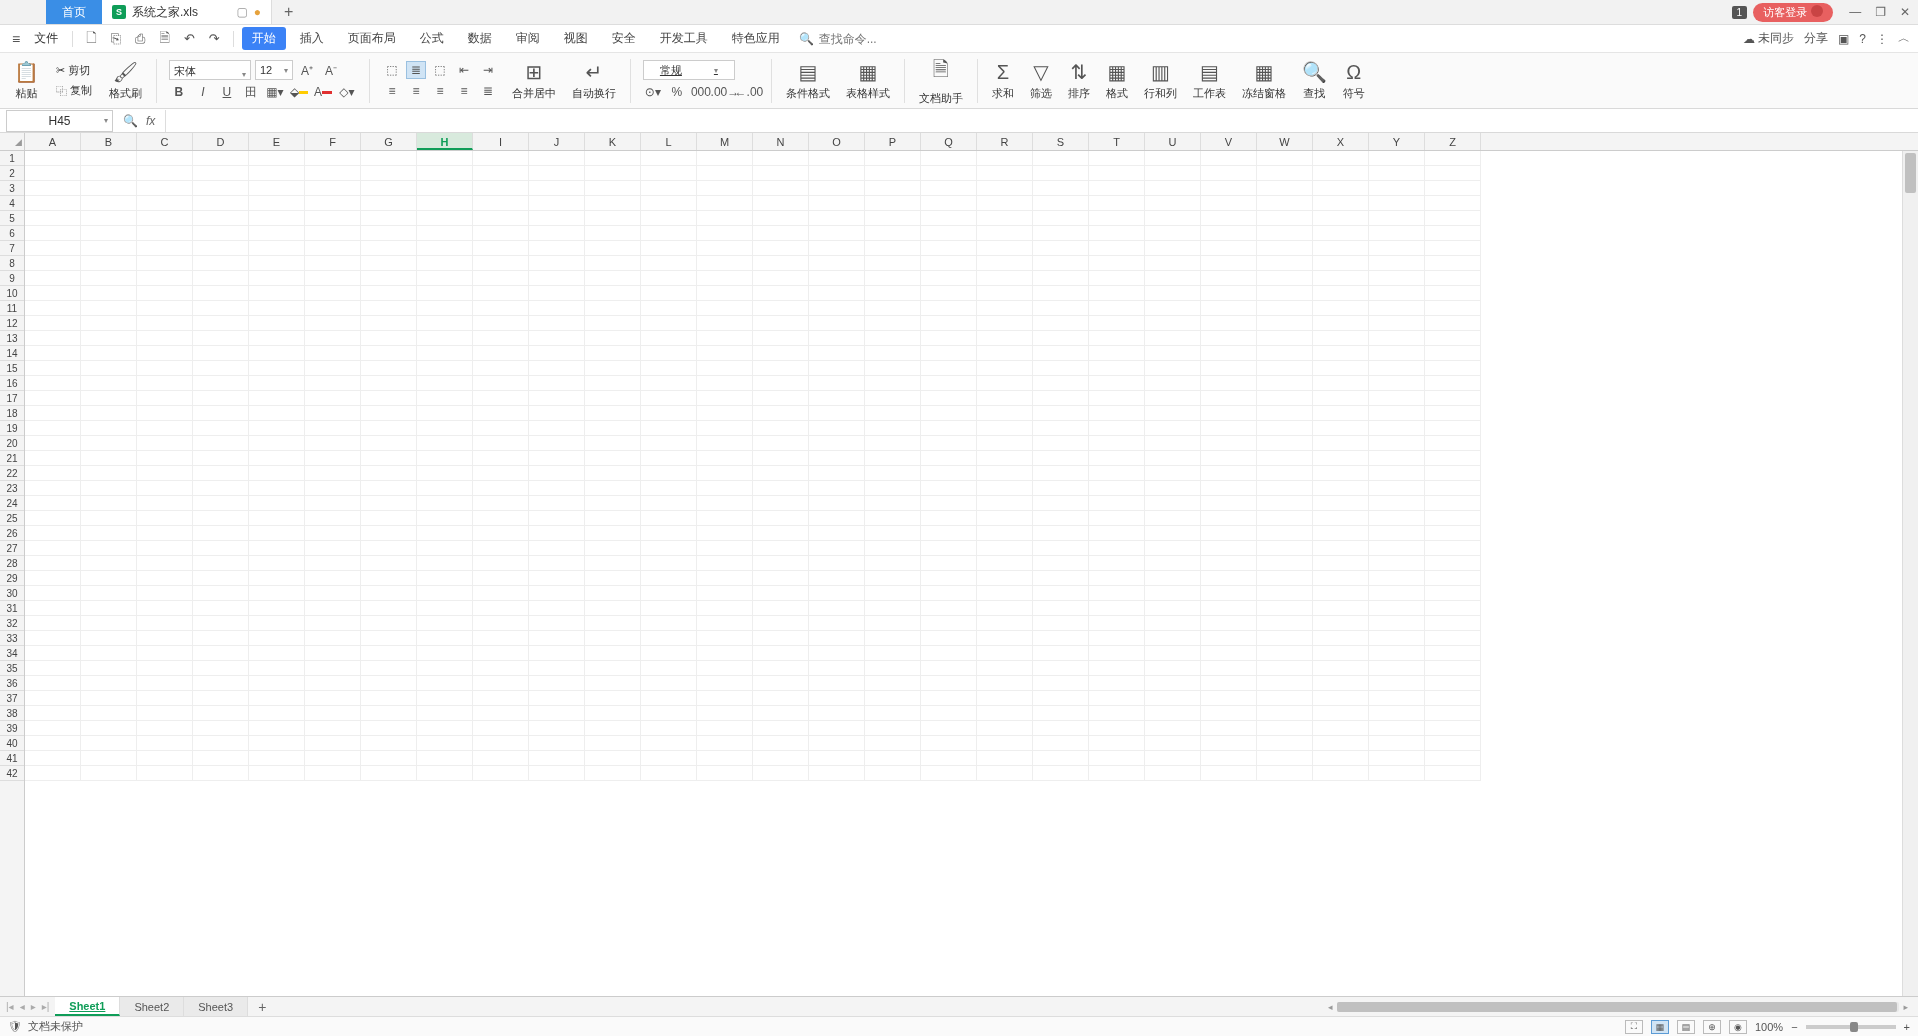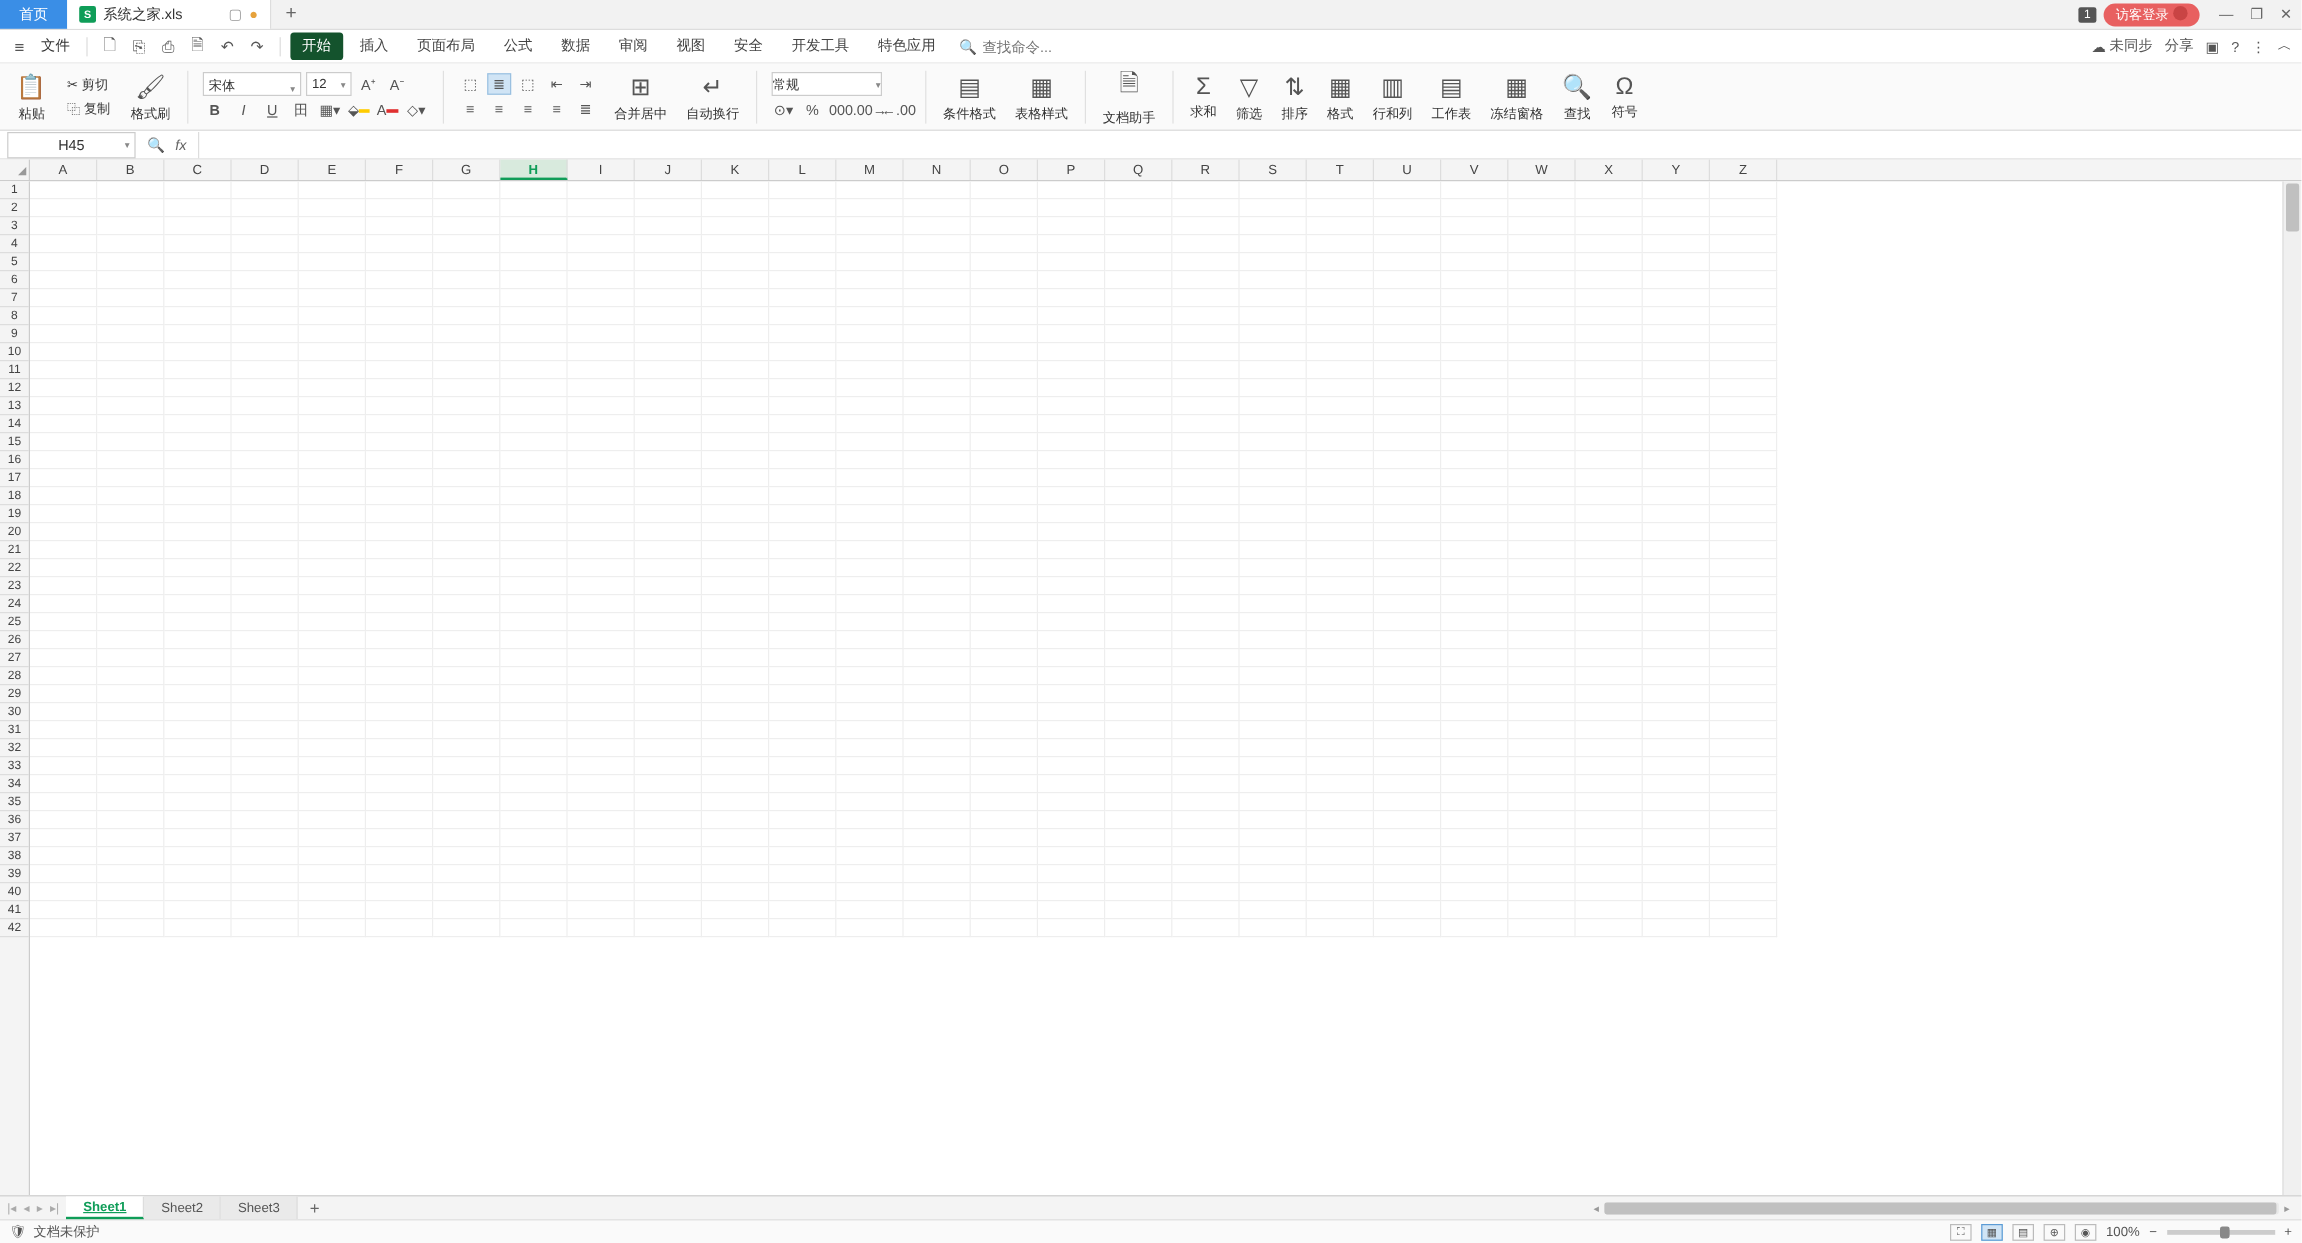--- a/index.html
+++ b/index.html
@@ -1,38 +1,38 @@
 <!DOCTYPE html>
 <html><head>
 <meta charset="utf-8">
 <style>
 * { margin: 0; padding: 0; box-sizing: border-box; font-family: "Microsoft YaHei", Arial, sans-serif; }
 body { background: #fff; font-size: 12px; color: #333; overflow: hidden; width: 1918px; height: 1036px; }
 
 
-.titlebar { height: 25px; background: #f2f2f2; display: flex; align-items: stretch; border-bottom: 1px solid #ddd; }
+.titlebar { height: 25px; background: #f2f2f2; display: flex; align-items: stretch; border-bottom: 1px solid #ddd; padding-left: 46px; }
 .tab-home { background: #3a8ee6; color: #fff; padding: 0 16px; display: flex; align-items: center; font-size: 12px; }
 .tab-doc { background: #fff; padding: 0 10px; display: flex; align-items: center; gap: 6px; border-right: 1px solid #ddd; min-width: 170px; }
 .tab-doc .icon-s { width: 14px; height: 14px; background: #0f9d58; color: #fff; display: flex; align-items: center; justify-content: center; font-size: 9px; font-weight: bold; border-radius: 2px; }
 .tab-close-group { margin-left: auto; display: flex; gap: 6px; align-items: center; color: #999; }
 .tab-add { padding: 0 12px; display: flex; align-items: center; font-size: 16px; color: #666; }
 .titlebar-right { margin-left: auto; display: flex; align-items: center; gap: 6px; padding-right: 8px; }
 .badge-1 { background: #555; color: #fff; padding: 1px 5px; font-size: 10px; border-radius: 2px; }
 .login-btn { background: #e86060; color: #fff; padding: 2px 10px; border-radius: 10px; font-size: 11px; display: flex; align-items: flex-start; gap: 4px; }
 .login-btn .avatar { width: 12px; height: 12px; background: #c94444; border-radius: 50%; }
 .win-btns { display: flex; gap: 14px; color: #666; margin-left: 10px; }
 
 
 .menubar { height: 28px; display: flex; align-items: center; padding: 0 8px; border-bottom: 1px solid #e5e5e5; gap: 4px; }
 .menu-hamburger { font-size: 14px; color: #555; padding: 0 4px; }
 .menu-file { padding: 0 6px; font-size: 12px; }
 .menu-sep { width: 1px; height: 16px; background: #ddd; margin: 0 4px; }
 .qa-icon { padding: 0 5px; color: #555; font-size: 13px; }
 .tab-pill { padding: 3px 10px; font-size: 12px; color: #444; border-radius: 3px; }
-.tab-pill.active { background: #14532d; color: #fff; }
+.tab-pill.active { background: #3b82f6; color: #fff; }
 .search-box { display: flex; align-items: center; gap: 4px; color: #888; margin-left: 6px; }
 .search-box input { border: none; outline: none; font-size: 12px; width: 80px; color: #888; }
 .menubar-right { margin-left: auto; display: flex; align-items: center; gap: 10px; color: #555; font-size: 12px; }
 .cloud-sync { display: flex; align-items: center; gap: 3px; }
 
 
 .ribbon { height: 56px; display: flex; align-items: center; padding: 0 8px; border-bottom: 1px solid #d9d9d9; gap: 4px; background: #fafafa; }
 .r-group { display: flex; flex-direction: column; justify-content: center; gap: 3px; padding: 0 4px; }
 .r-big { display: flex; flex-direction: column; align-items: center; justify-content: center; gap: 2px; padding: 2px 6px; font-size: 11px; color: #333; }
 .r-big .bigicon { font-size: 20px; color: #555; }
@@ -40,21 +40,21 @@
 .r-sep { width: 1px; height: 44px; background: #e0e0e0; margin: 0 4px; }
 .r-item { display: flex; align-items: center; gap: 3px; font-size: 11px; padding: 1px 3px; }
 .font-combo { border: 1px solid #ccc; background: #fff; height: 20px; padding: 0 4px; font-size: 11px; display: flex; align-items: center; }
 .font-name { width: 82px; align-items: flex-end; }
 .font-size { width: 38px; }
 .btn-sq { width: 20px; height: 18px; display: flex; align-items: center; justify-content: center; color: #555; font-size: 12px; border: 1px solid transparent; }
 .btn-sq.sel { background: #d0e4f5; border-color: #9ac0e0; }
 .color-bar { width: 14px; height: 3px; display: block; }
 .yellow-bar { background: #ffcc00; }
 .red-bar { background: #e03030; }
-.numfmt-combo { border: 1px solid #ccc; background: #fff; height: 20px; width: 92px; padding: 0 0; font-size: 11px; display: flex; align-items: center; }
+.numfmt-combo { border: 1px solid #ccc; background: #fff; height: 20px; width: 92px; padding: 0 16px; font-size: 11px; display: flex; align-items: center; text-decoration: underline; }
 .drop-arrow { font-size: 8px; color: #888; margin-left: auto; }
 
 
 .fbar { height: 24px; display: flex; align-items: center; border-bottom: 1px solid #d9d9d9; }
 .namebox { width: 107px; height: 22px; border: 1px solid #ccc; display: flex; align-items: center; justify-content: center; font-size: 12px; margin-left: 6px; position: relative; }
 .namebox .drop-arrow { position: absolute; right: 4px; }
 .fx-icons { display: flex; align-items: center; gap: 8px; padding: 0 10px; color: #666; }
 .formula-input { flex: 1; height: 22px; border-left: 1px solid #ddd; padding: 0 6px; }
 
 

